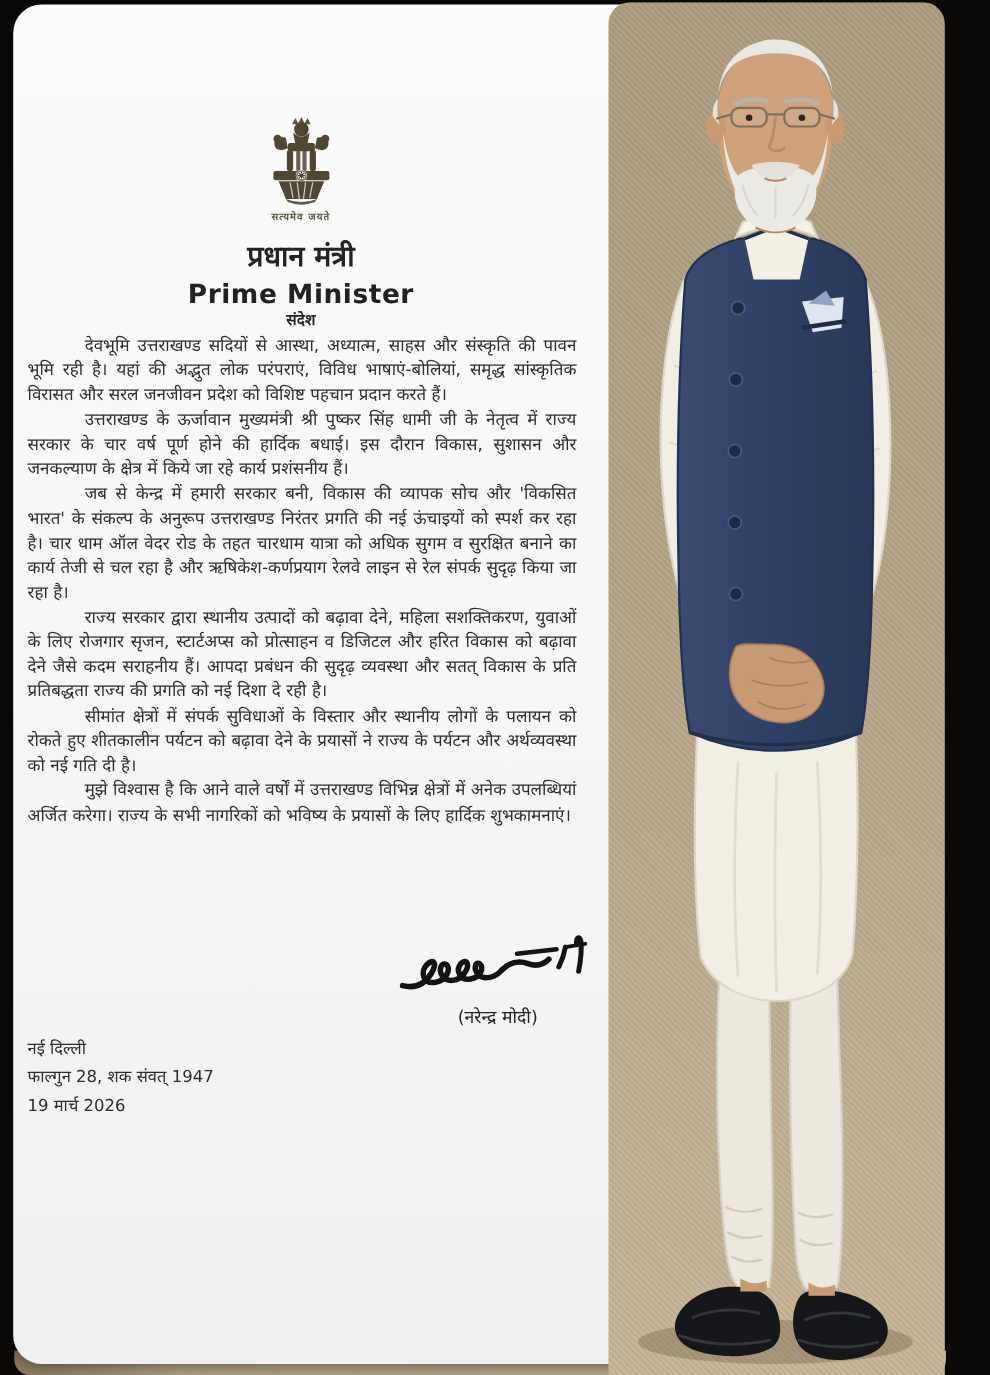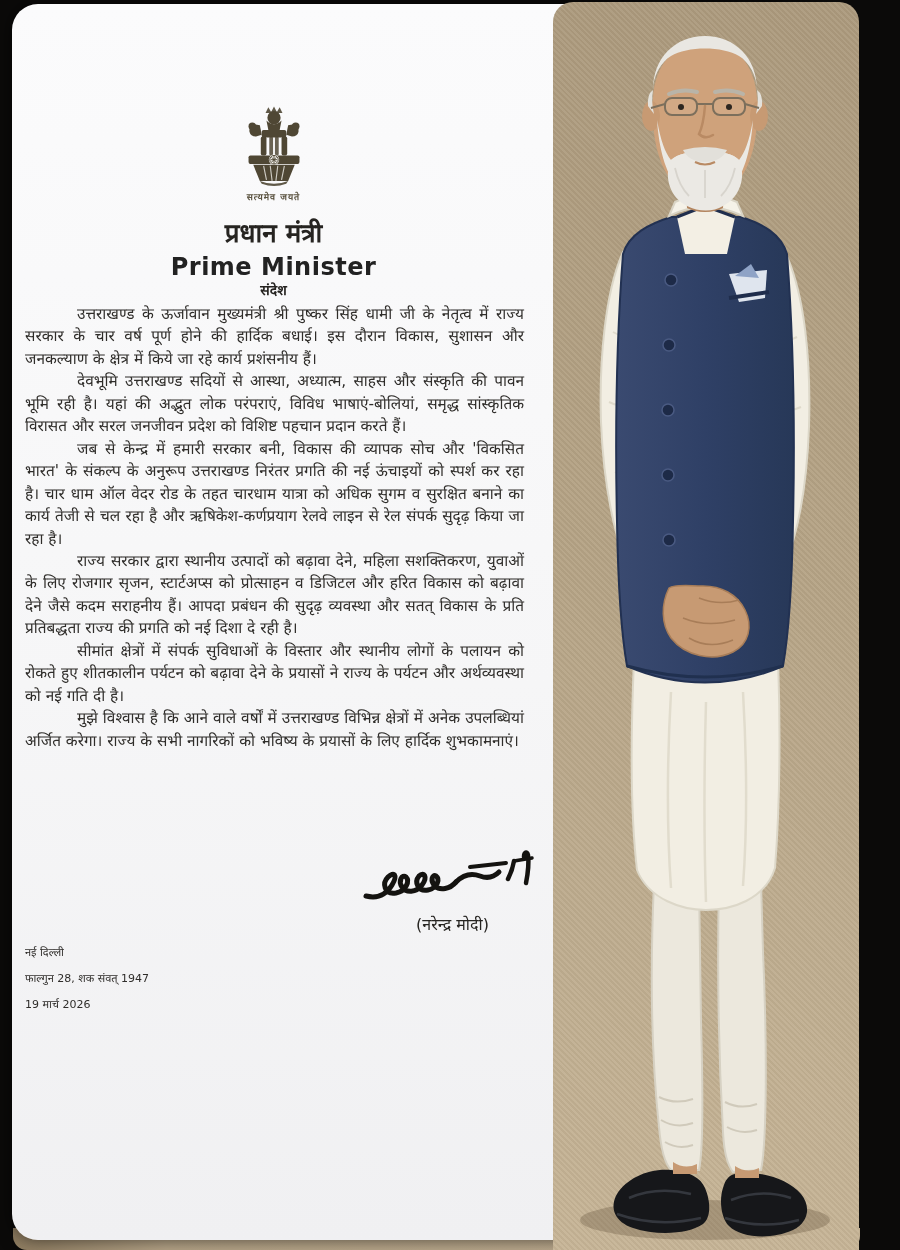--- a/index.html
+++ b/index.html
@@ -42,21 +42,21 @@
     font-size:14px;font-weight:bold;color:#262421;}
   .body-text{
     position:absolute;left:13px;top:299px;width:499px;
     font-size:15.4px;line-height:22.45px;color:#2f2d2a;
     text-align:justify;
   }
   .body-text p{margin:0;text-indent:52px;}
   .signature-block{position:absolute;left:318px;top:845px;width:245px;text-align:center;}
   .signature-block svg{display:block;margin:0 auto;width:210px;height:62px;}
   .signed-name{margin-top:2px;font-size:16px;font-weight:normal;color:#262421;text-align:center;}
-  .dateline{position:absolute;left:13px;top:936px;font-size:11px;line-height:26px;color:#2f2d2a;}
+  .dateline{position:absolute;left:13px;top:936px;font-size:15px;line-height:26px;color:#2f2d2a;}
   .dateline div{white-space:nowrap;}
 </style>
 </head>
 <body>
 
 <div class="canvas">
 
   <div class="table-strip"></div>
 
   <div class="paper">
@@ -97,22 +97,22 @@
         </g>
       </svg>
       <div class="motto">सत्यमेव जयते</div>
       <div class="pm-hindi">प्रधान मंत्री</div>
       <div class="pm-english">Prime Minister</div>
     </div>
 
     <div class="doc-heading">संदेश</div>
 
     <div class="body-text">
+      <p>देवभूमि उत्तराखण्ड सदियों से आस्था, अध्यात्म, साहस और संस्कृति की पावन भूमि रही है। यहां की अद्भुत लोक परंपराएं, विविध भाषाएं-बोलियां, समृद्ध सांस्कृतिक विरासत और सरल जनजीवन प्रदेश को विशिष्ट पहचान प्रदान करते हैं।</p>
       <p>उत्तराखण्ड के ऊर्जावान मुख्यमंत्री श्री पुष्कर सिंह धामी जी के नेतृत्व में राज्य सरकार के चार वर्ष पूर्ण होने की हार्दिक बधाई। इस दौरान विकास, सुशासन और जनकल्याण के क्षेत्र में किये जा रहे कार्य प्रशंसनीय हैं।</p>
-      <p>देवभूमि उत्तराखण्ड सदियों से आस्था, अध्यात्म, साहस और संस्कृति की पावन भूमि रही है। यहां की अद्भुत लोक परंपराएं, विविध भाषाएं-बोलियां, समृद्ध सांस्कृतिक विरासत और सरल जनजीवन प्रदेश को विशिष्ट पहचान प्रदान करते हैं।</p>
       <p>जब से केन्द्र में हमारी सरकार बनी, विकास की व्यापक सोच और 'विकसित भारत' के संकल्प के अनुरूप उत्तराखण्ड निरंतर प्रगति की नई ऊंचाइयों को स्पर्श कर रहा है। चार धाम ऑल वेदर रोड के तहत चारधाम यात्रा को अधिक सुगम व सुरक्षित बनाने का कार्य तेजी से चल रहा है और ऋषिकेश-कर्णप्रयाग रेलवे लाइन से रेल संपर्क सुदृढ़ किया जा रहा है।</p>
       <p>राज्य सरकार द्वारा स्थानीय उत्पादों को बढ़ावा देने, महिला सशक्तिकरण, युवाओं के लिए रोजगार सृजन, स्टार्टअप्स को प्रोत्साहन व डिजिटल और हरित विकास को बढ़ावा देने जैसे कदम सराहनीय हैं। आपदा प्रबंधन की सुदृढ़ व्यवस्था और सतत् विकास के प्रति प्रतिबद्धता राज्य की प्रगति को नई दिशा दे रही है।</p>
       <p>सीमांत क्षेत्रों में संपर्क सुविधाओं के विस्तार और स्थानीय लोगों के पलायन को रोकते हुए शीतकालीन पर्यटन को बढ़ावा देने के प्रयासों ने राज्य के पर्यटन और अर्थव्यवस्था को नई गति दी है।</p>
       <p>मुझे विश्वास है कि आने वाले वर्षों में उत्तराखण्ड विभिन्न क्षेत्रों में अनेक उपलब्धियां अर्जित करेगा। राज्य के सभी नागरिकों को भविष्य के प्रयासों के लिए हार्दिक शुभकामनाएं।</p>
     </div>
 
     <div class="signature-block">
       <svg viewBox="0 0 210 62">
         <g fill="none" stroke="#141310" stroke-linecap="round">
           <path d="M18,47 C30,50 38,46 44,36 C50,26 46,22 40,28 C34,34 36,46 48,44 C58,42 62,32 58,28 C54,25 50,32 54,38 C58,44 68,44 74,36 C80,28 76,22 71,27 C66,33 70,43 80,41 C90,39 92,30 88,27 C84,25 82,32 87,37 C92,42 102,40 108,33" stroke-width="5"></path>

